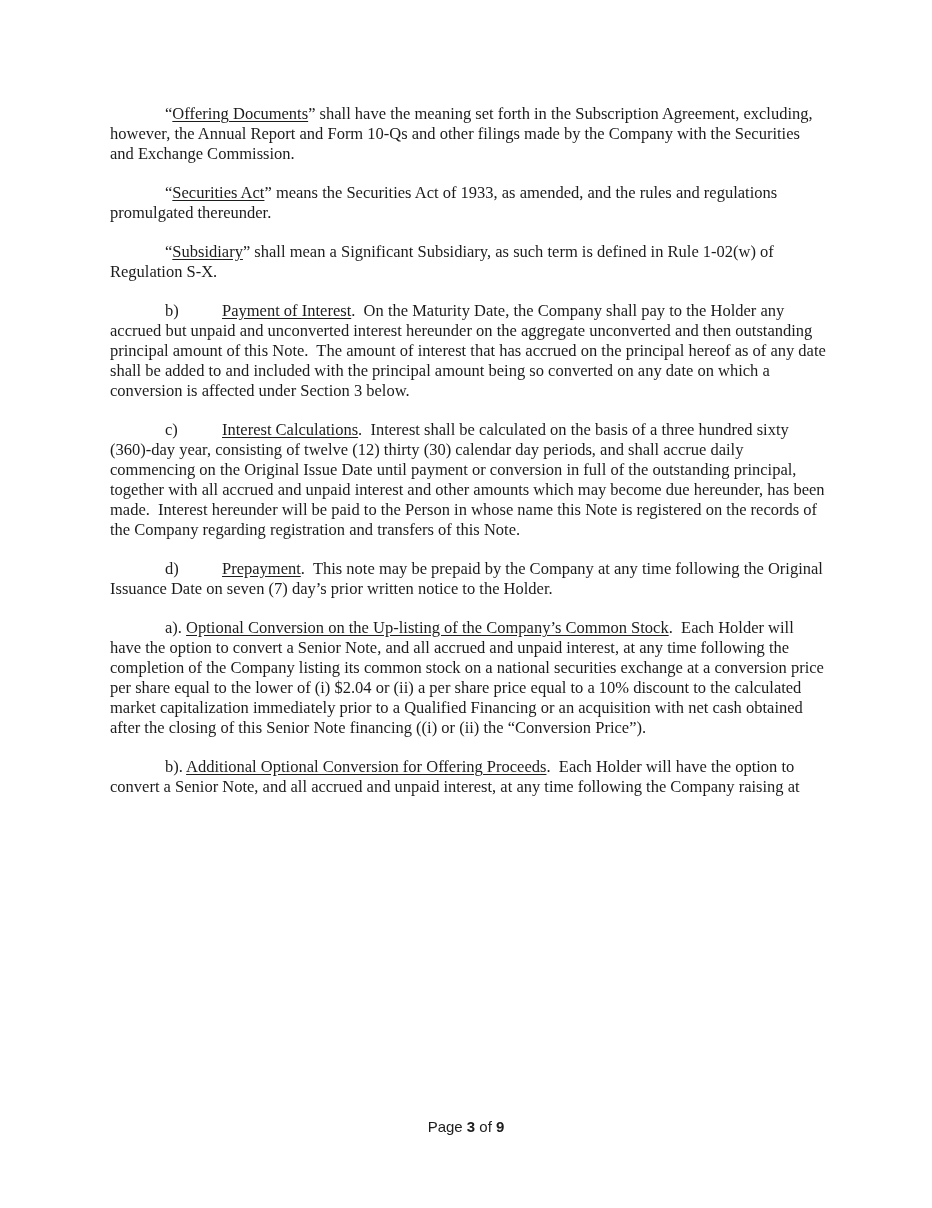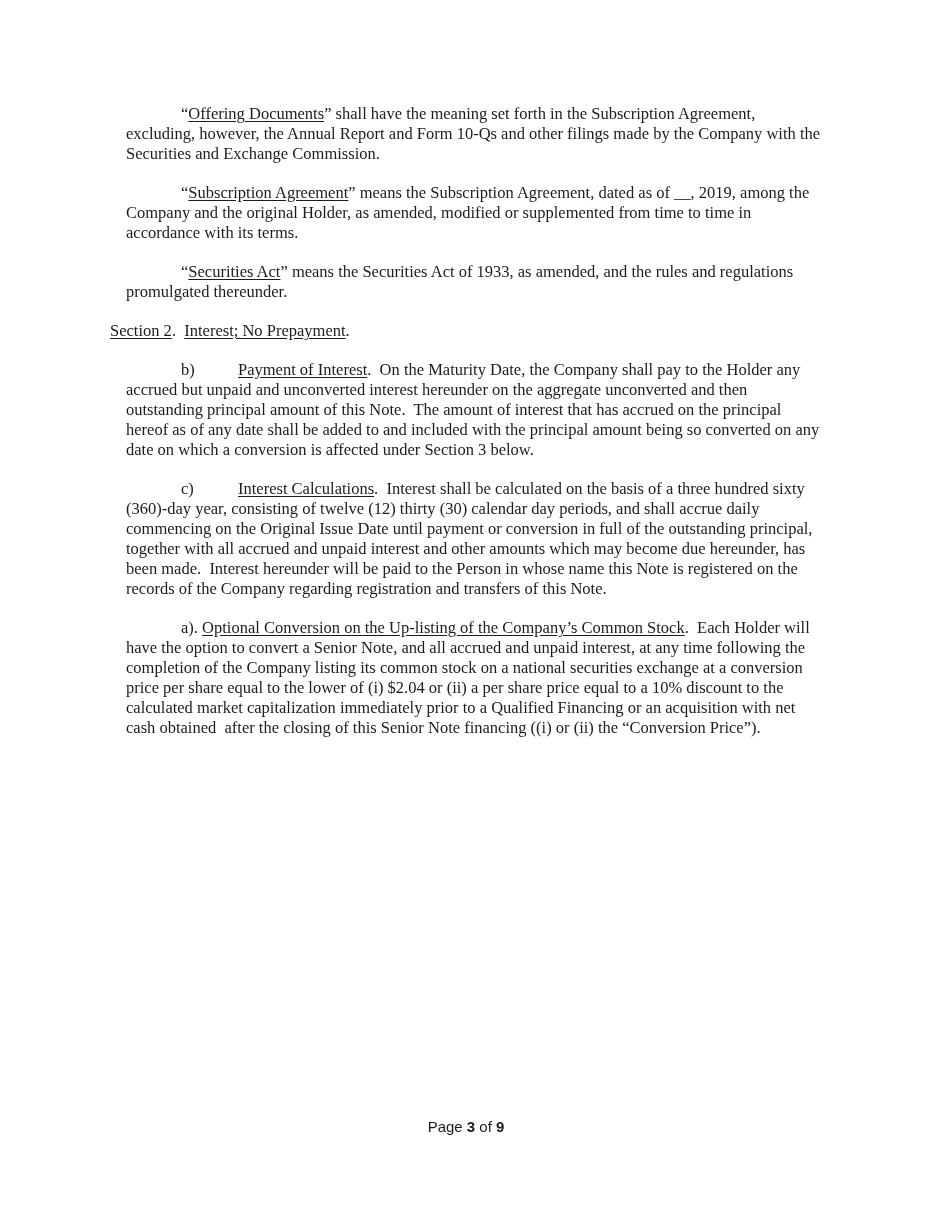--- a/index.html
+++ b/index.html
@@ -6,21 +6,21 @@
   .page{
     position:relative;
     width:932px;height:1208px;
     background:#ffffff;
     font-family:"Liberation Serif","DejaVu Serif",serif;
     font-size:16.5px;line-height:20px;color:#1c1c1c;
     overflow:hidden;
   }
   .doc-body{position:absolute;left:110px;top:104px;width:716px;}
   p.para{margin:0 0 19px 0;white-space:pre-wrap;}
-  p.indent{text-indent:55px;margin-left:16px;}
+  p.indent{text-indent:55px;}
   .u{text-decoration:underline;text-underline-offset:2px;}
   .letter{display:inline-block;width:57px;text-indent:0;}
   .h1{margin-top:18px;}
   .h2sep{display:inline-block;width:40px;text-indent:0;}
   .footer{
     position:absolute;top:1117px;left:0;width:932px;
     text-align:center;
     font-family:"Liberation Sans","DejaVu Sans",sans-serif;
     font-size:15px;line-height:20px;color:#1c1c1c;
     white-space:pre-wrap;
@@ -29,33 +29,34 @@
 </style>
 </head>
 <body>
 
 <div class="page">
   <div class="doc-body">
 
     <p class="para indent"><span>“</span><span class="u">Offering Documents</span><span>” shall have the meaning set forth in the Subscription Agreement, excluding, however, the Annual Report and Form 10-Qs and other filings made by the Company with the Securities and Exchange Commission.</span></p>
 
 
-    <p class="para indent"><span>“</span><span class="u">Subscription Agreement</span><span>” means the Subscription Agreement, dated as of __, 2019, among the Company and the original Holder, as amended, modified or supplemented from time to time in accordance with its terms.</span></p>
 
     <p class="para indent"><span>“</span><span class="u">Securities Act</span><span>” means the Securities Act of 1933, as amended, and the rules and regulations promulgated thereunder.</span></p>
 
+    <p class="para indent"><span>“</span><span class="u">Subsidiary</span><span>” shall mean a Significant Subsidiary, as such term is defined in Rule 1-02(w) of Regulation S-X.</span></p>
 
-    <p class="para h1"><span class="u">Section 2</span><span>.  </span><span class="u">Interest; No Prepayment</span><span>.</span></p>
 
 
     <p class="para indent"><span class="letter">b)</span><span class="u">Payment of Interest</span><span>.  On the Maturity Date, the Company shall pay to the Holder any accrued but unpaid and unconverted interest hereunder on the aggregate unconverted and then outstanding principal amount of this Note.  The amount of interest that has accrued on the principal hereof as of any date shall be added to and included with the principal amount being so converted on any date on which a conversion is affected under Section 3 below.</span></p>
 
     <p class="para indent"><span class="letter">c)</span><span class="u">Interest Calculations</span><span>.  Interest shall be calculated on the basis of a three hundred sixty (360)-day year, consisting of twelve (12) thirty (30) calendar day periods, and shall accrue daily commencing on the Original Issue Date until payment or conversion in full of the outstanding principal, together with all accrued and unpaid interest and other amounts which may become due hereunder, has been made.  Interest hereunder will be paid to the Person in whose name this Note is registered on the records of the Company regarding registration and transfers of this Note.</span></p>
 
+    <p class="para indent"><span class="letter">d)</span><span class="u">Prepayment</span><span>.  This note may be prepaid by the Company at any time following the Original Issuance Date on seven (7) day’s prior written notice to the Holder.</span></p>
 
 
     <p class="para indent"><span>a). </span><span class="u">Optional Conversion on the Up-listing of the Company’s Common Stock</span><span>.  Each Holder will have the option to convert a Senior Note, and all accrued and unpaid interest, at any time following the completion of the Company listing its common stock on a national securities exchange at a conversion price per share equal to the lower of (i) $2.04 or (ii) a per share price equal to a 10% discount to the calculated market capitalization immediately prior to a Qualified Financing or an acquisition with net cash obtained  after the closing of this Senior Note financing ((i) or (ii) the “Conversion Price”).</span></p>
 
+    <p class="para indent"><span>b). </span><span class="u">Additional Optional Conversion for Offering Proceeds</span><span>.  Each Holder will have the option to convert a Senior Note, and all accrued and unpaid interest, at any time following the Company raising at</span></p>
 
   </div>
 
   <div class="footer"><span>Page </span><span class="b">3</span><span> of </span><span class="b">9</span></div>
 </div>
 
 </body></html>

